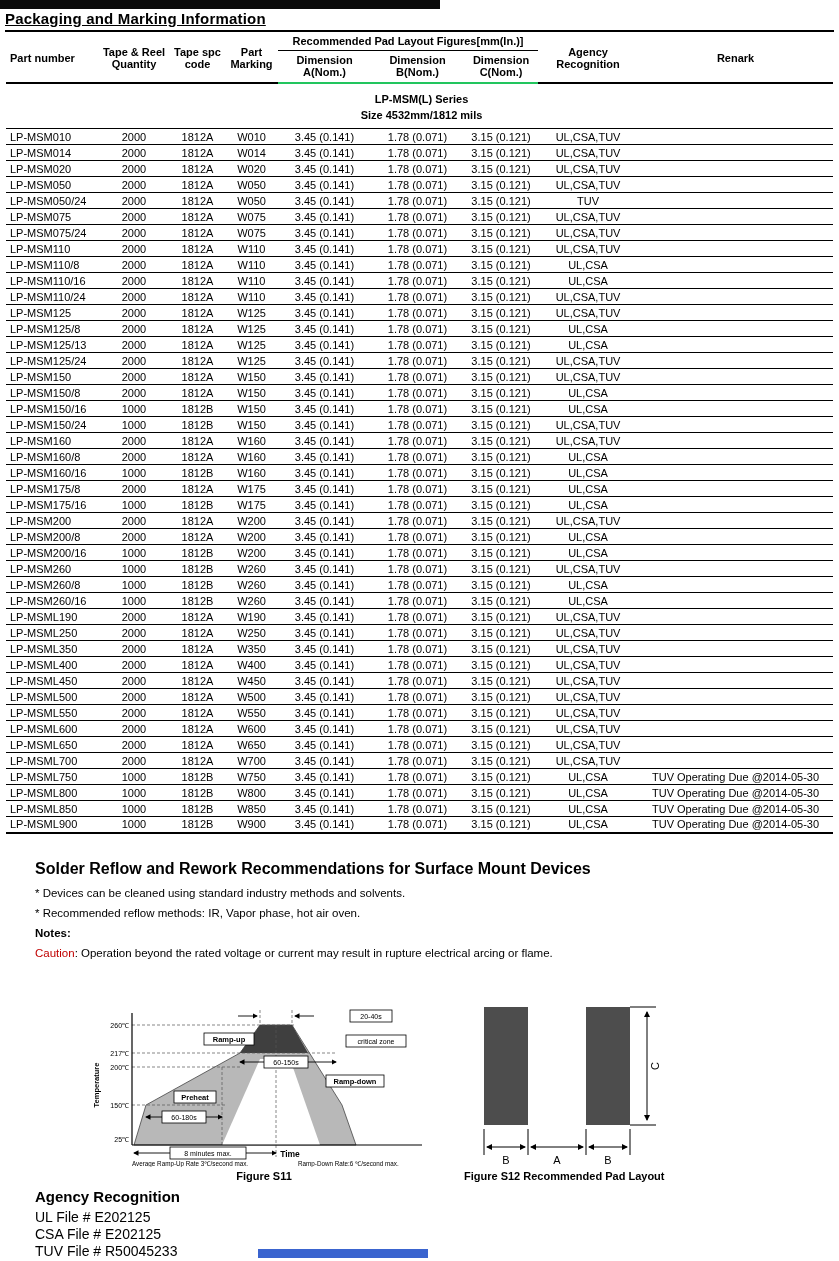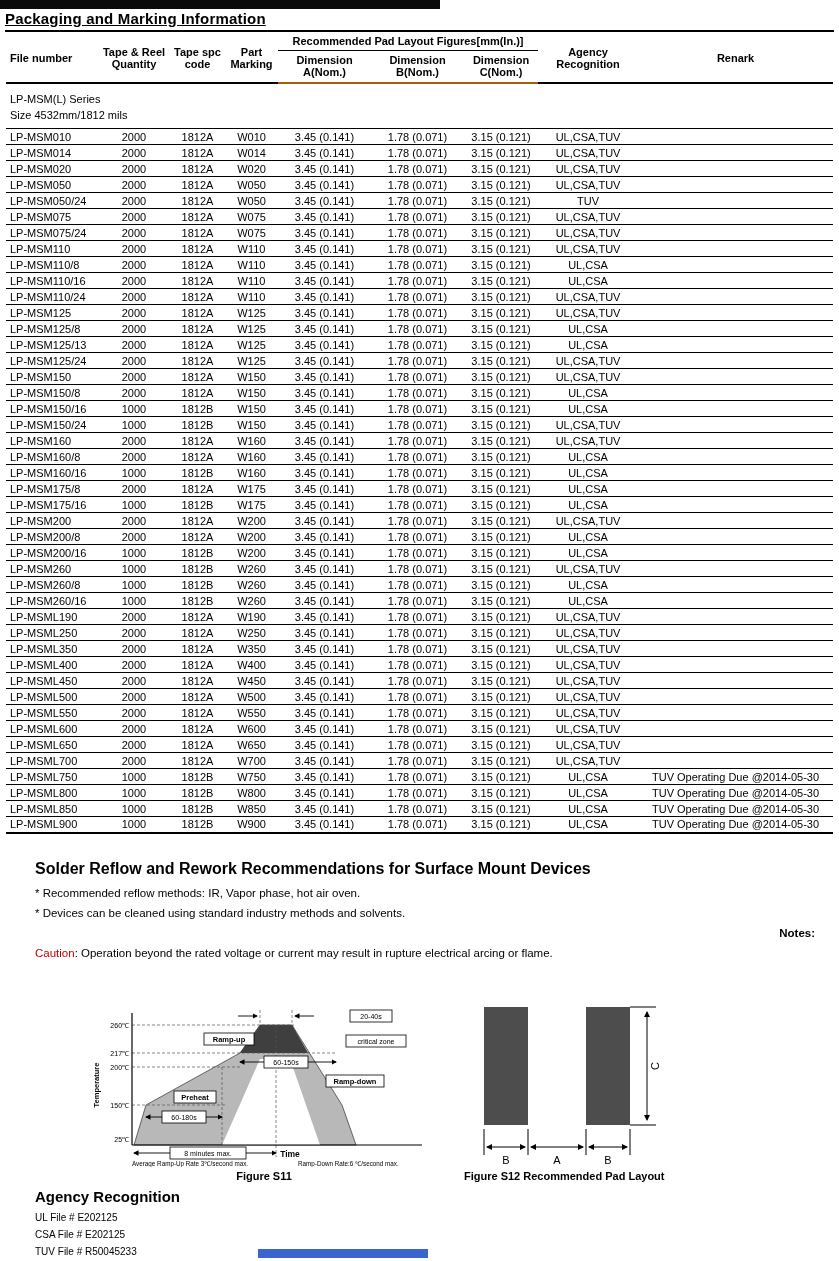--- a/index.html
+++ b/index.html
@@ -10,41 +10,41 @@
   .top-bar { position:absolute; left:0; top:0; width:440px; height:9px; background:#0a0a0a; }
   .title-wrap { position:absolute; left:5px; right:5px; top:10px; border-bottom:2px solid #000; padding-bottom:2px; }
   .doc-title { font-size:15px; font-weight:bold; text-decoration:underline; letter-spacing:0.2px; }
 
   table.main { position:absolute; left:6px; top:33px; width:827px;
     border-collapse:collapse; table-layout:fixed; font-size:11px; }
   table.main th { font-weight:bold; text-align:center; vertical-align:middle; padding:2px 0; line-height:12px; }
   table.main th.al, table.main td.al { text-align:left; padding-left:4px; }
   thead th.band { border-bottom:2px solid #000; }
   thead th.group { border-bottom:1px solid #000; padding-bottom:3px; }
-  thead tr.sub th { border-bottom:2px solid #a16207; padding:3px 0 4px 0; }
-  tbody tr.section td { border:none; font-weight:normal; text-align:left; padding:7px 0 5px 4px; }
+  thead tr.sub th { border-bottom:2px solid #22c55e; padding:3px 0 4px 0; }
+  tbody tr.section td { border:none; font-weight:bold; text-align:center; padding:7px 0 5px 4px; }
   tbody tr.section td div { line-height:16px; }
   tbody tr.data td { border-top:1px solid #000; height:16px; text-align:center;
     white-space:nowrap; overflow:hidden; line-height:14px; padding:0; }
   tbody tr.data:last-child td { border-bottom:2px solid #000; }
 
   .solder { position:absolute; left:35px; top:860px; width:780px; font-size:11.5px; }
   .solder h2 { font-size:16px; font-weight:bold; margin-bottom:8px; }
   .solder p { margin-bottom:6px; line-height:14px; }
-  .solder .bold { font-weight:bold;text-align:right; }
+  .solder .bold { font-weight:bold; }
   .red { color:#c00000; }
 
   .figures { position:absolute; left:88px; top:1005px; display:flex; gap:24px; align-items:flex-start; }
   .figblock { display:flex; flex-direction:column; align-items:center; }
   .fig-caption { font-size:11px; font-weight:bold; margin-top:3px; text-align:center; }
   svg text { font-family:"Liberation Sans", sans-serif; }
 
   .agency { position:absolute; left:35px; top:1188px; }
   .agency h2 { font-size:15px; font-weight:bold; margin-bottom:4px; }
-  .agency div { font-size:10px; line-height:17px; }
+  .agency div { font-size:14px; line-height:17px; }
 
   .footer-bar { position:absolute; left:258px; top:1249px; width:170px; height:9px; background:#3a64cf; }
 </style>
 </head>
 <body>
 
 <div class="top-bar"></div>
 
 <div class="title-wrap">
   <span class="doc-title">Packaging and Marking Information</span>
@@ -57,21 +57,21 @@
       <col style="width:55px">
       <col style="width:53px">
     <col style="width:93px">
       <col style="width:93px">
       <col style="width:74px">
       <col style="width:100px">
       <col style="width:195px">
   </colgroup>
   <thead>
     <tr>
-      <th rowspan="2" class="al band">File number</th>
+      <th rowspan="2" class="al band">Part number</th>
       <th rowspan="2" class="band">
         <div>Tape &amp; Reel</div>
         <div>Quantity</div>
       </th>
       <th rowspan="2" class="band">
         <div>Tape spc</div>
         <div>code</div>
       </th>
       <th rowspan="2" class="band">
         <div>Part</div>
@@ -588,22 +588,22 @@
         <td>1.78 (0.071)</td>
         <td>3.15 (0.121)</td>
         <td>UL,CSA</td>
         <td>TUV Operating Due @2014-05-30</td>
       </tr>
     </tbody>
 </table>
 
 <section class="solder">
   <h2>Solder Reflow and Rework Recommendations for Surface Mount Devices</h2>
+  <p>* Devices can be cleaned using standard industry methods and solvents.</p>
   <p>* Recommended reflow methods: IR, Vapor phase, hot air oven.</p>
-  <p>* Devices can be cleaned using standard industry methods and solvents.</p>
   <p class="bold">Notes:</p>
   <p><span class="red" style="color: rgb(192, 0, 0);">Caution</span><span>: Operation beyond the rated voltage or current may result in rupture electrical arcing or flame.</span></p>
 </section>
 
 <div class="figures">
 
   <div class="figblock">
     <svg width="352" height="162" viewBox="0 0 352 162">
       <defs>
         <marker id="ah" markerWidth="7" markerHeight="7" refX="5" refY="3" orient="auto">

